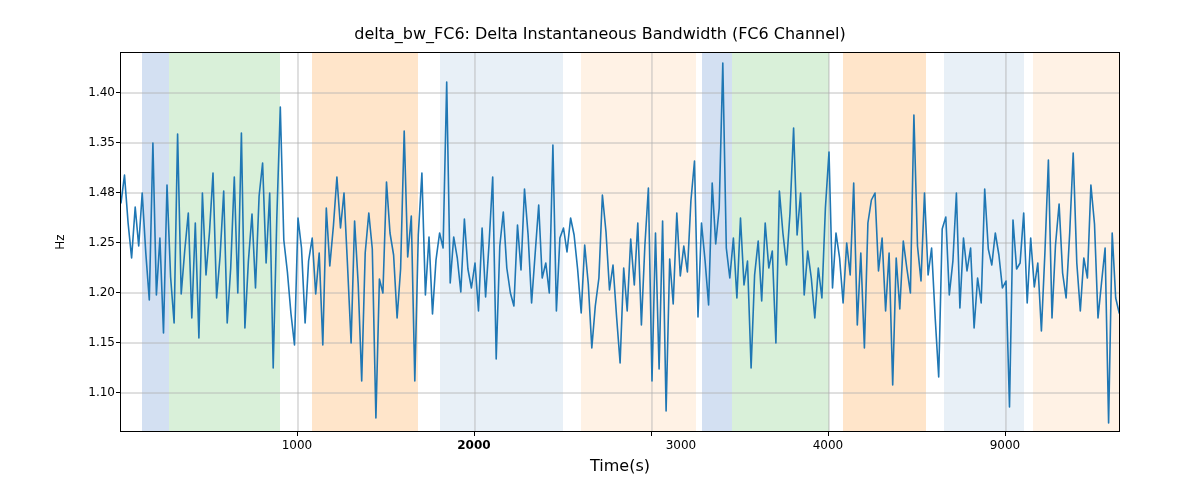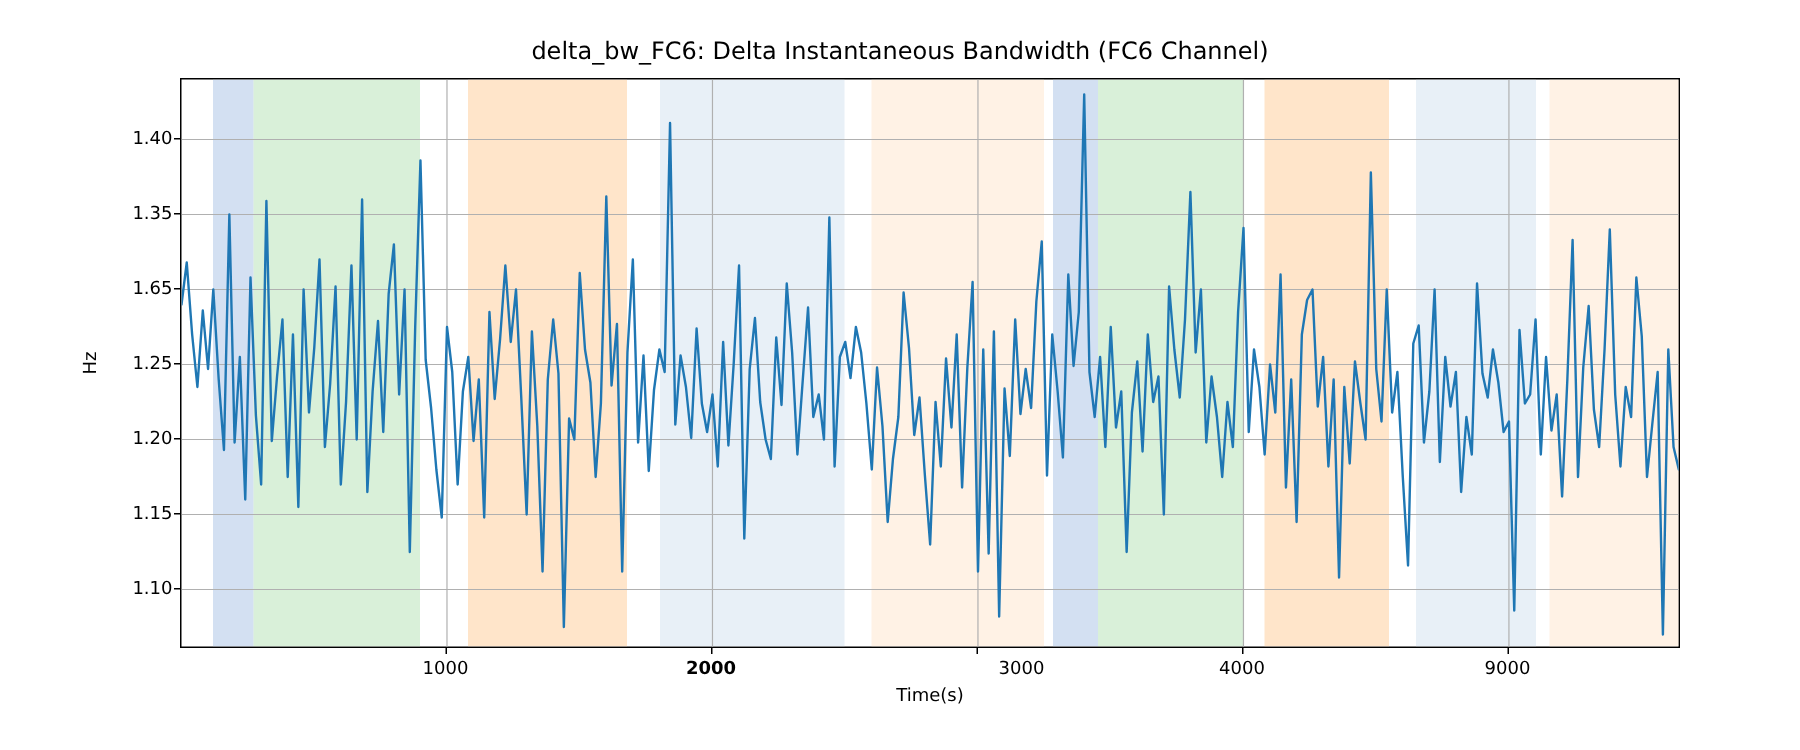--- a/index.html
+++ b/index.html
@@ -74,21 +74,21 @@
     left: 60px;
     top: 242px;
     transform: translate(-50%, -50%) rotate(-90deg);
     font-size: 12px;
   }
   .xlabel {
     position: absolute;
     left: 620px;
     top: 456px;
     transform: translateX(-50%);
-    font-size: 12px;
+    font-size: 16px;
   }
   .tick {
     position: absolute;
     background: #000;
   }
   .xtick { width: 1px; height: 4px; top: 432px; }
   .ytick { height: 1px; width: 4px; left: 116px; }
 </style>
 </head>
 <body>
@@ -133,21 +133,21 @@
 
   <div id="ticks">
       <div class="ytick-label" style="top: 392px;">1.10</div>
       <div class="tick ytick" style="top: 392px;"></div>
       <div class="ytick-label" style="top: 342px; text-align: right;">1.15</div>
       <div class="tick ytick" style="top: 342px;"></div>
       <div class="ytick-label" style="top: 292px;">1.20</div>
       <div class="tick ytick" style="top: 292px;"></div>
       <div class="ytick-label" style="top: 242px;">1.25</div>
       <div class="tick ytick" style="top: 242px;"></div>
-      <div class="ytick-label" style="top: 192px;">1.65</div>
+      <div class="ytick-label" style="top: 192px;">1.48</div>
       <div class="tick ytick" style="top: 192px;"></div>
       <div class="ytick-label" style="top: 142px; text-align: center;">1.35</div>
       <div class="tick ytick" style="top: 142px;"></div>
       <div class="ytick-label" style="top: 92px;">1.40</div>
       <div class="tick ytick" style="top: 92px;"></div>
       <div class="xtick-label" style="left: 296.991px;">1000</div>
       <div class="tick xtick" style="left: 296.991px;"></div>
       <div class="xtick-label" style="left: 473.982px; font-weight: bold;">2000</div>
       <div class="tick xtick" style="left: 473.982px;"></div>
       <div class="xtick-label" style="left: 650.973px; margin-left: 30px;">3000</div>

